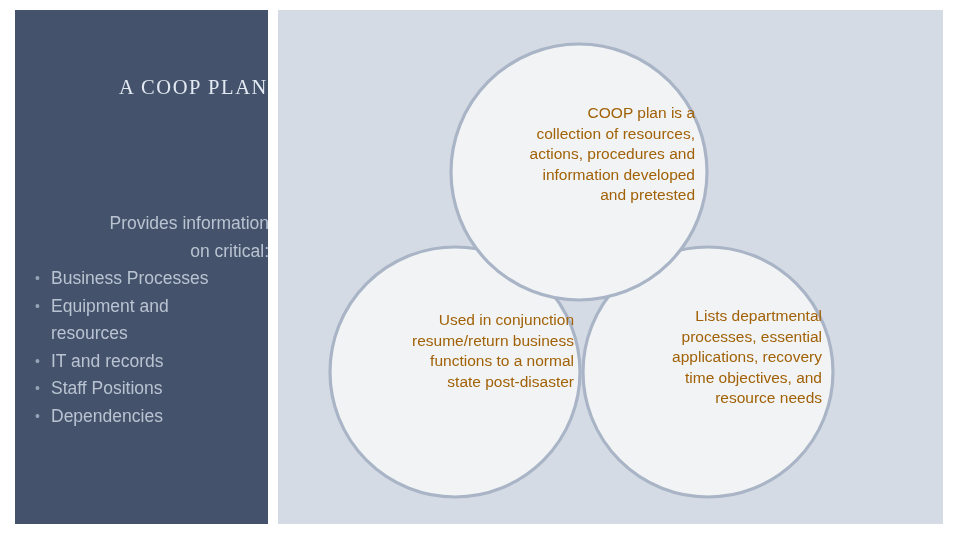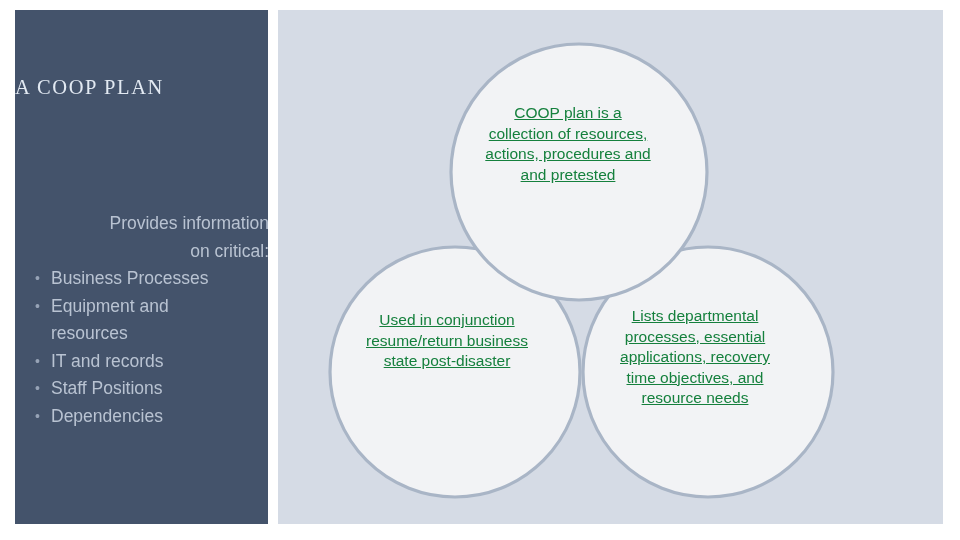--- a/index.html
+++ b/index.html
@@ -31,21 +31,21 @@
     height: 514px;
     background: #44536b;
     box-sizing: border-box;
   }
 
   #slide-title {
     position: absolute;
     left: 0;
     top: 62px;
     width: 253px;
-    text-align: left;
+    text-align: right;
     color: #e2e9f2;
     font-family: "Liberation Serif", serif;
     font-size: 20.5px;
     line-height: 31px;
     letter-spacing: 1.6px;
     font-weight: 400;
   }
   #slide-title .tline { display: block; white-space: nowrap; }
 
   #left-body {
@@ -97,26 +97,25 @@
     position: absolute;
     left: 0;
     top: 0;
     width: 665px;
     height: 514px;
     display: block;
   }
 
   .venn-label {
     position: absolute;
-    text-align: center;
-    color: #15803d;
+    text-align: right;
+    color: #a16207;
     font-size: 15.5px;
     line-height: 20.5px;
     font-family: "Liberation Sans", sans-serif;
-    text-decoration: underline;
   }
   .venn-label .vline { display: block; white-space: nowrap; }
 
   
   #venn-label-top {
     left: 163px;
     top: 93px;
     width: 254px;
   }
   
@@ -185,26 +184,28 @@
 
       <circle cx="430" cy="362" r="125" fill="#f2f3f5" stroke="#a9b5c6" stroke-width="3.2"></circle>
 
       <circle cx="301" cy="162" r="128" fill="#f2f3f5" stroke="#a9b5c6" stroke-width="3.2"></circle>
     </svg>
 
     <div class="venn-label" id="venn-label-top">
       <span class="vline">COOP plan is a</span>
       <span class="vline">collection of resources,</span>
       <span class="vline">actions, procedures and</span>
+      <span class="vline">information developed</span>
       <span class="vline">and pretested</span>
     </div>
 
     <div class="venn-label" id="venn-label-left">
       <span class="vline">Used in conjunction</span>
       <span class="vline">resume/return business</span>
+      <span class="vline">functions to a normal</span>
       <span class="vline">state post-disaster</span>
     </div>
 
     <div class="venn-label" id="venn-label-right">
       <span class="vline">Lists departmental</span>
       <span class="vline">processes, essential</span>
       <span class="vline">applications, recovery</span>
       <span class="vline">time objectives, and</span>
       <span class="vline">resource needs</span>
     </div>

